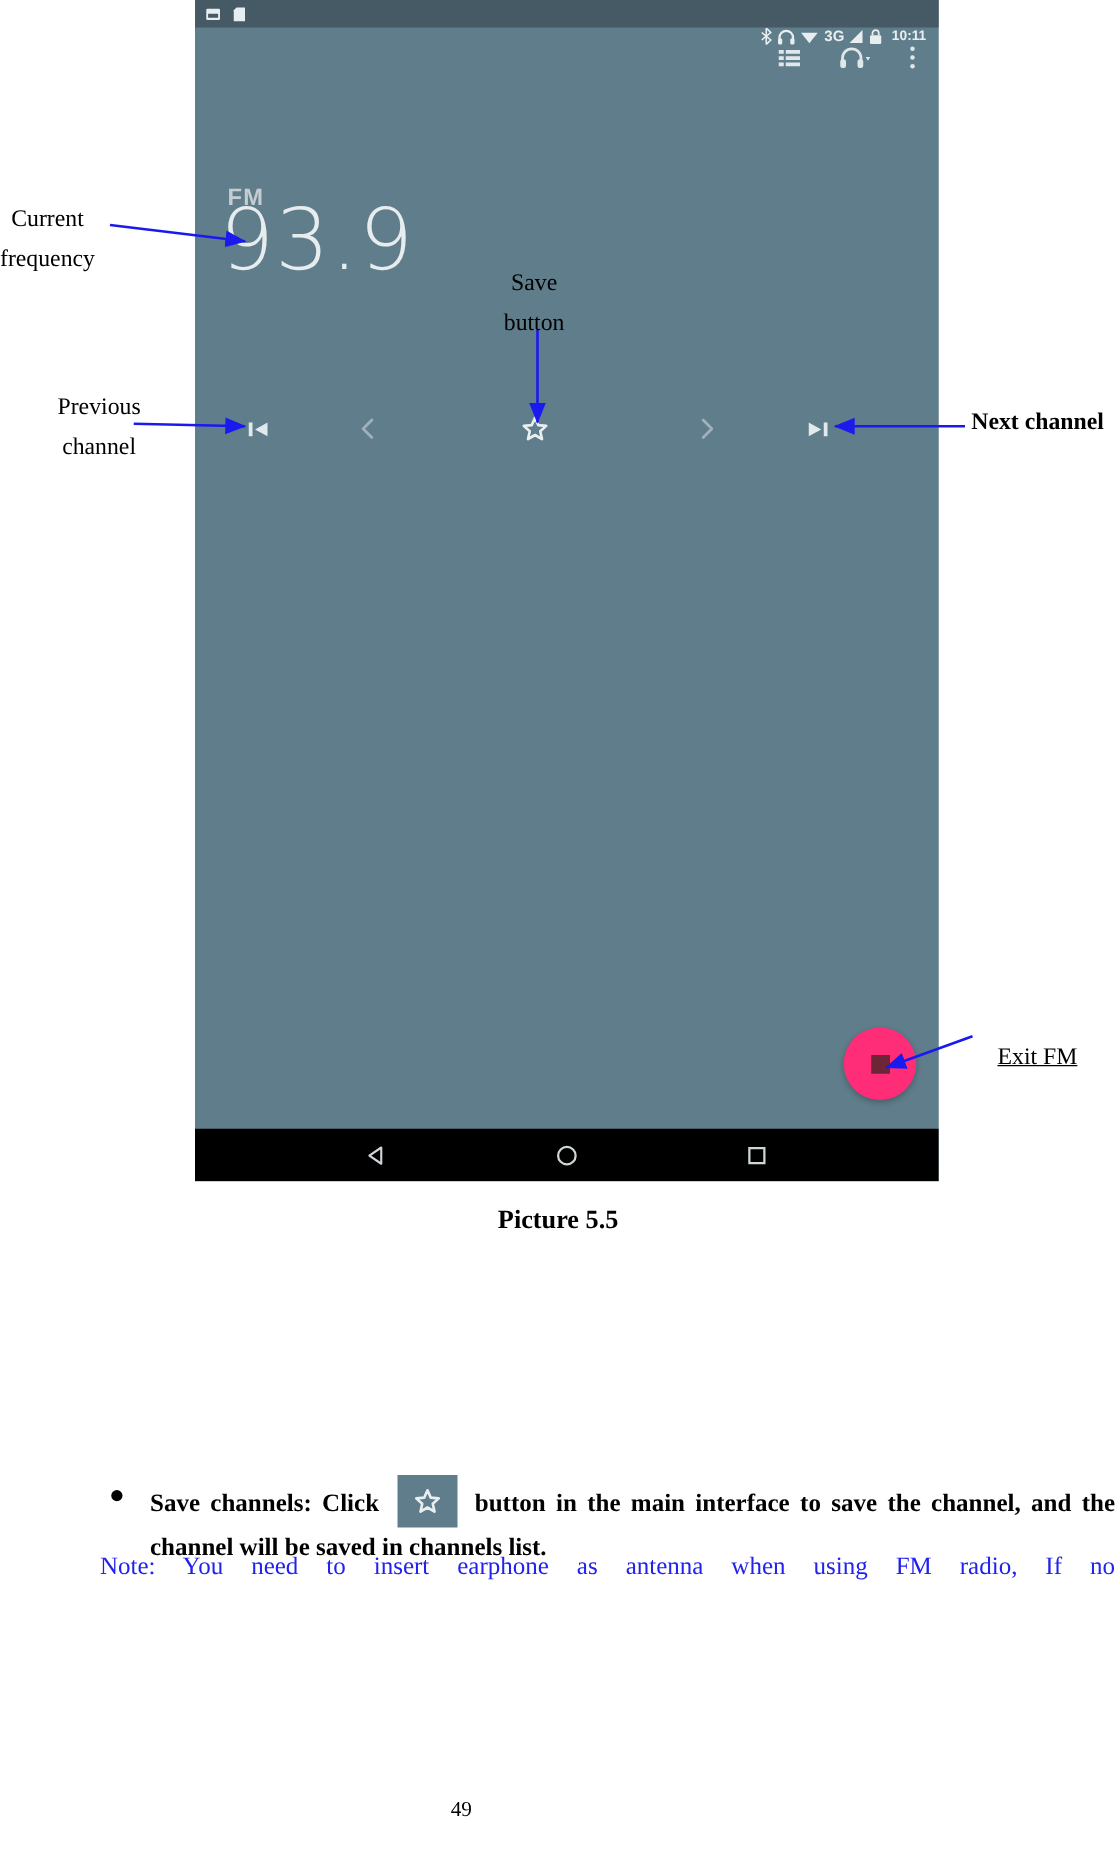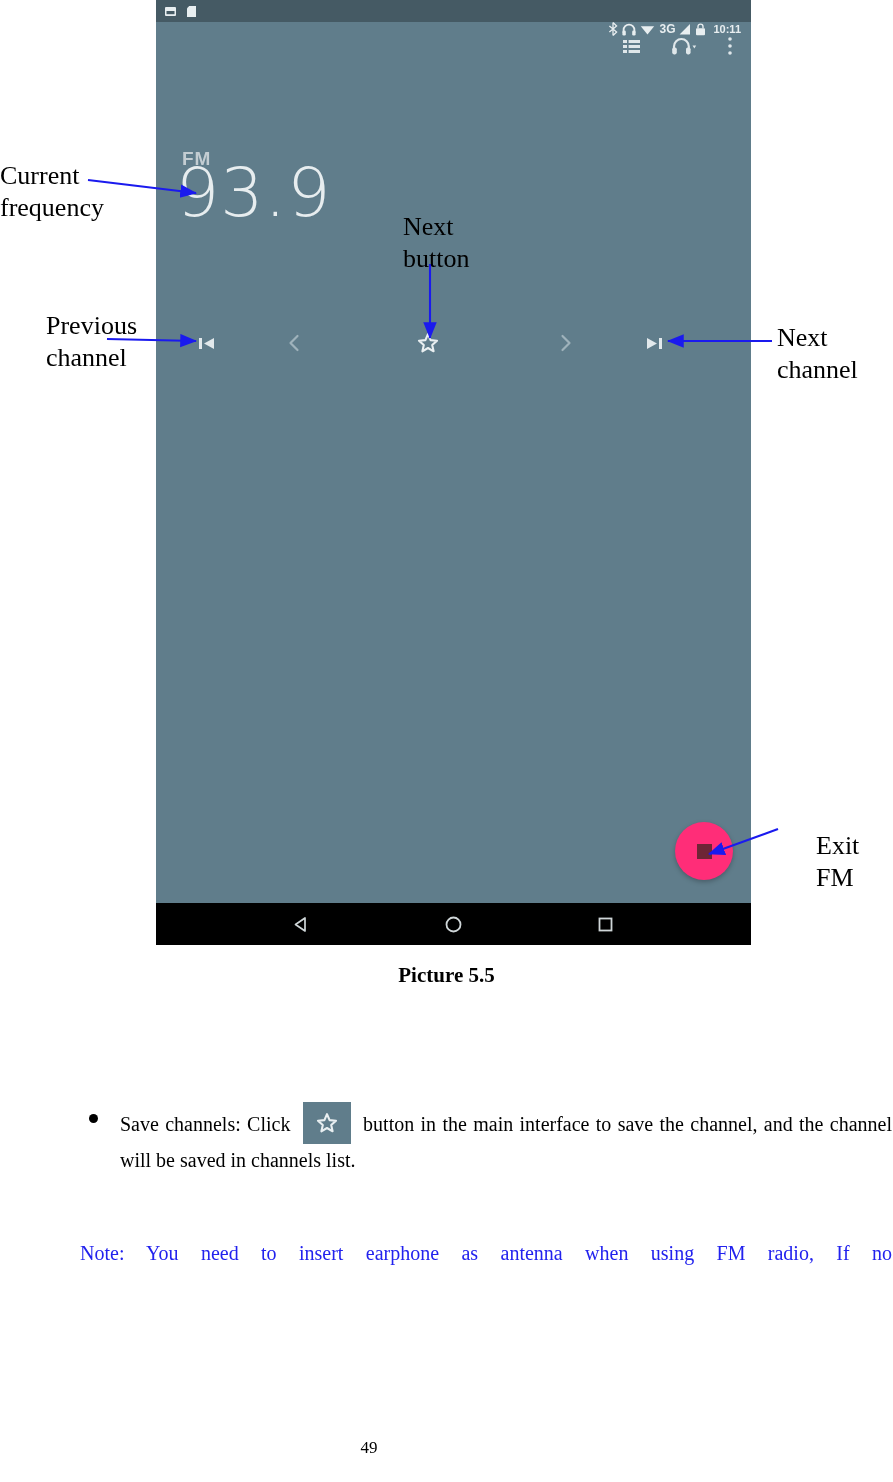--- a/index.html
+++ b/index.html
@@ -151,30 +151,31 @@
     align-items: center;
     justify-content: center;
     gap: 106px;
   }
   .nav-btn { display: flex; align-items: center; justify-content: center; width: 46px; height: 42px; }
 
   
   .anno {
     position: absolute;
     font-family: "Liberation Serif", "DejaVu Serif", serif;
-    font-size: 26px;
+    font-size: 19px;
     line-height: 32px;
     color: #000;
     white-space: pre-line;
+    text-align: center;
   }
   .anno-curfreq { left: 0px;   top: 160px; }
   .anno-prev    { left: 30px;  top: 310px; margin-left: 16px; }
   .anno-save    { left: 403px; top: 211px; }
-  .anno-next    { left: 777px; top: 322px; }
-  .anno-exit    { left: 816px; top: 830px; }
+  .anno-next    { left: 777px; top: 322px; font-weight: bold; }
+  .anno-exit    { left: 798px; top: 830px; text-decoration: underline; }
 
   .arrows {
     position: absolute;
     left: 0; top: 0;
     width: 893px;
     height: 1482px;
     pointer-events: none;
   }
 
   
@@ -186,22 +187,23 @@
     text-align: center;
     font-family: "Liberation Serif", "DejaVu Serif", serif;
     font-weight: bold;
     font-size: 21px;
   }
 
   
   .bullet-block {
     position: absolute;
     left: 80px;
-    top: 1102px;
+    top: 1180px;
     width: 812px;
+    font-weight: bold;
   }
   .bullet-row {
     position: relative;
     padding-left: 40px;
     font-size: 20px;
     line-height: 33px;
     text-align: justify;
   }
   .bullet-dot {
     position: absolute;
@@ -384,21 +386,21 @@
 
   <path d="M772,341 L668,341" stroke="#1a1aee" stroke-width="2.1" fill="none" marker-end="url(#ah)"></path>
 
   <path d="M778,829 L709,854" stroke="#1a1aee" stroke-width="2.1" fill="none" marker-end="url(#ah)"></path>
 </svg>
 
 <div class="anno anno-curfreq">Current
 frequency</div>
 <div class="anno anno-prev">Previous
 channel</div>
-<div class="anno anno-save">Next
+<div class="anno anno-save">Save
 button</div>
 <div class="anno anno-next">Next channel</div>
 <div class="anno anno-exit">Exit FM</div>
 
 <div class="caption">Picture 5.5</div>
 
 <div class="bullet-block">
   <div class="bullet-row">
     <span class="bullet-dot"></span>
     <span>Save channels: Click</span>

